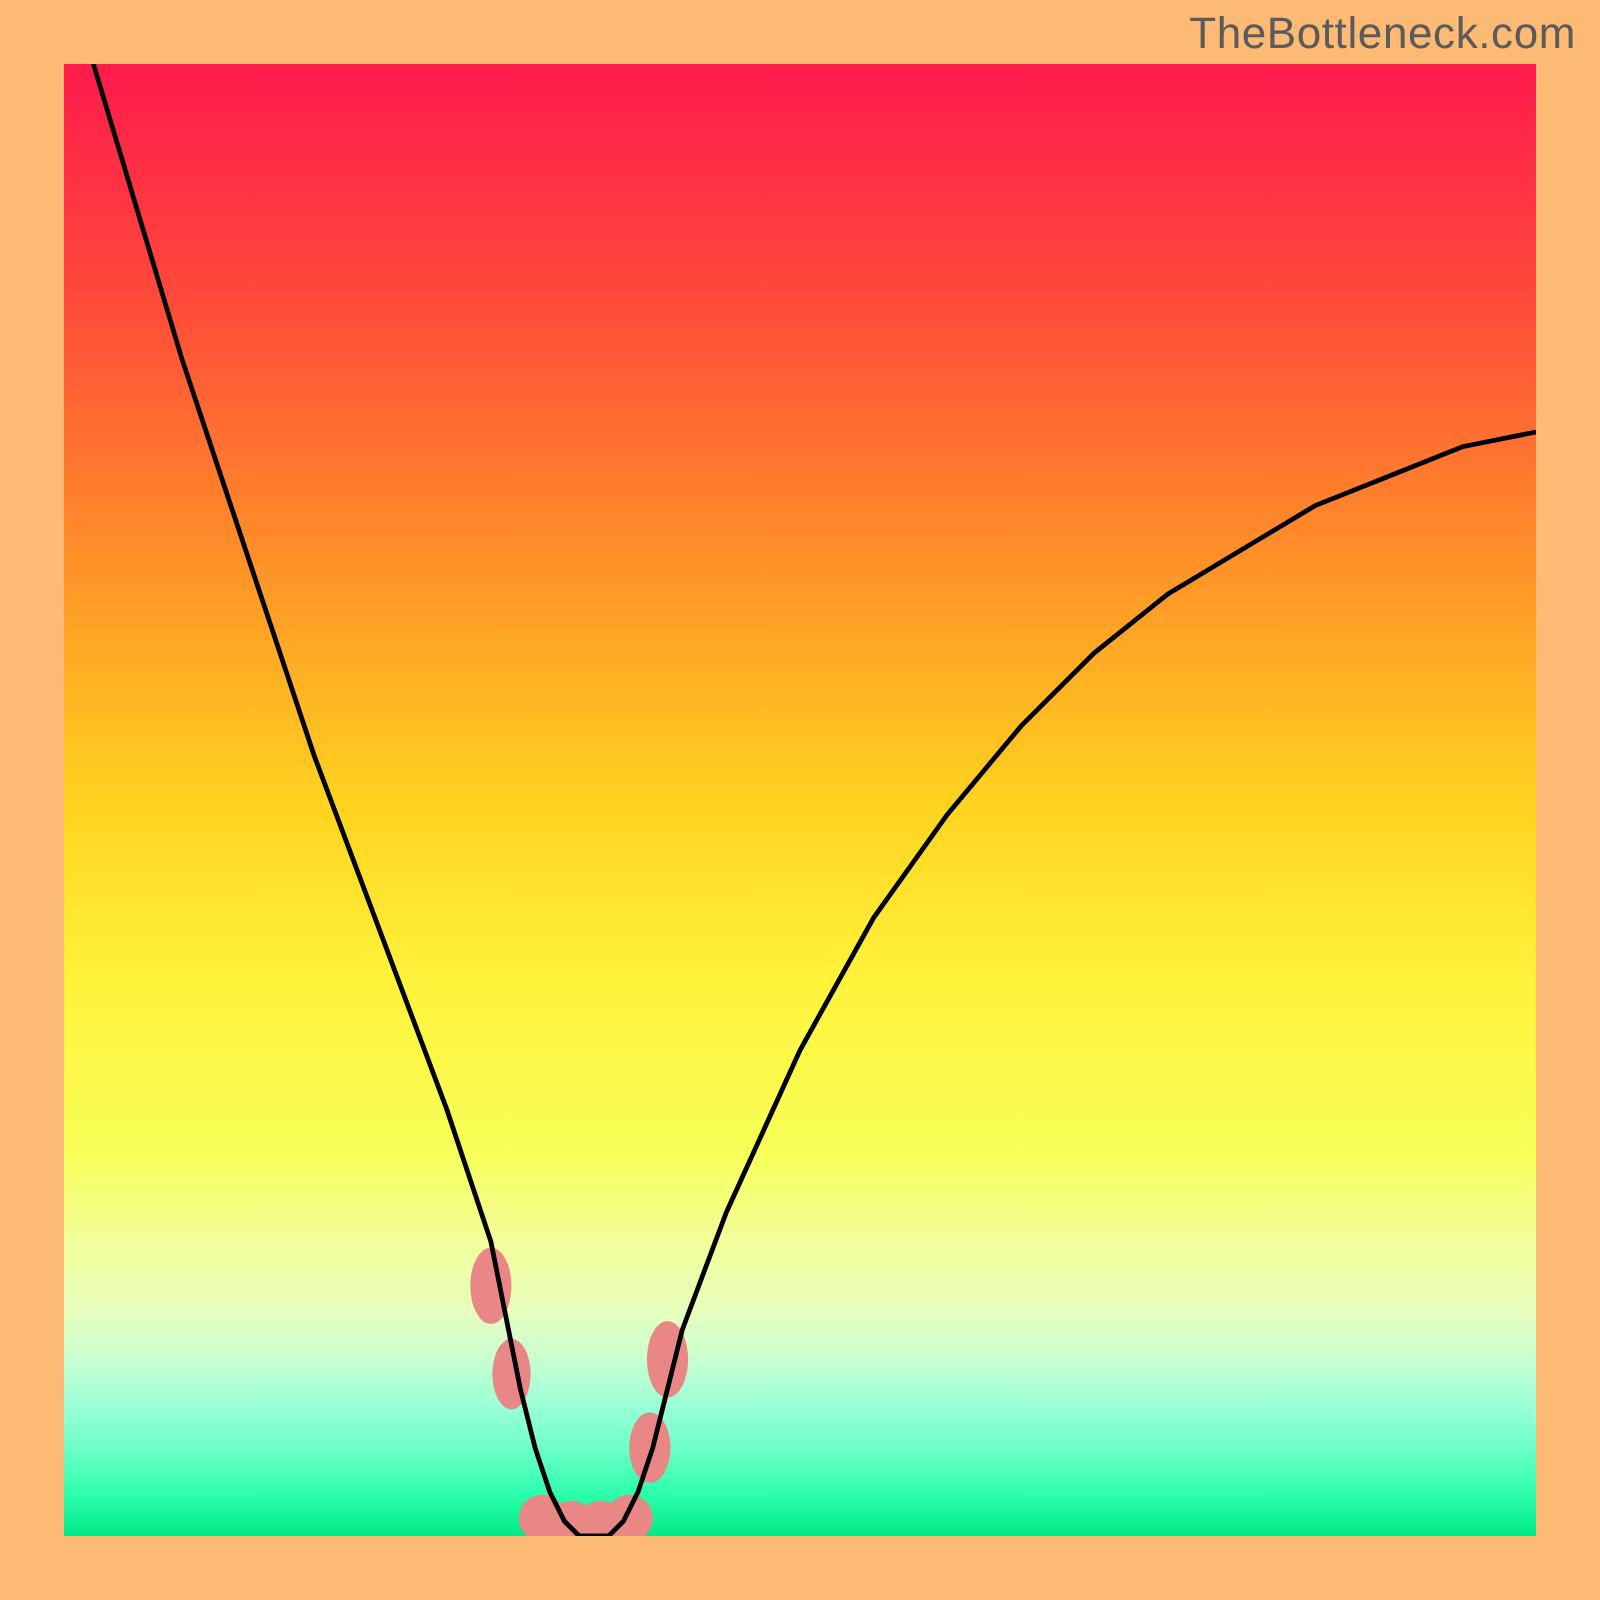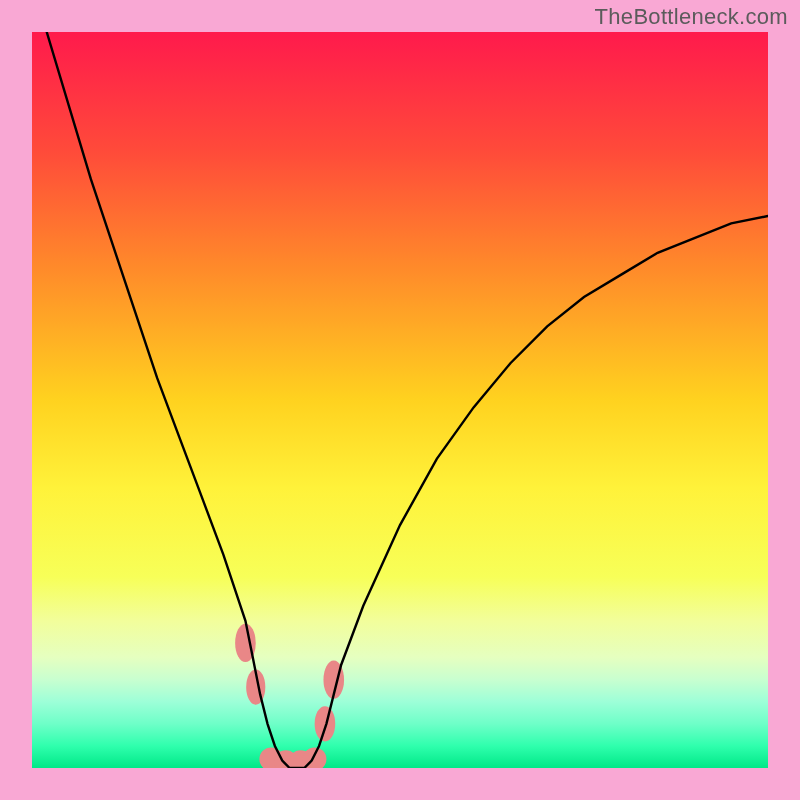--- a/index.html
+++ b/index.html
@@ -10,21 +10,21 @@
     background: #000;
     font-family: Arial, Helvetica, sans-serif;
     overflow: hidden;
   }
   .frame {
     position: absolute;
     left: 0;
     top: 0;
     width: 800px;
     height: 800px;
-    background: #f9a8d4;
+    background: #fdba74;
   }
   .watermark {
     position: absolute;
     top: 4px;
     right: 12px;
     color: #5b5b5b;
     font-size: 22px;
     font-weight: 500;
     letter-spacing: 0.3px;
     z-index: 10;

